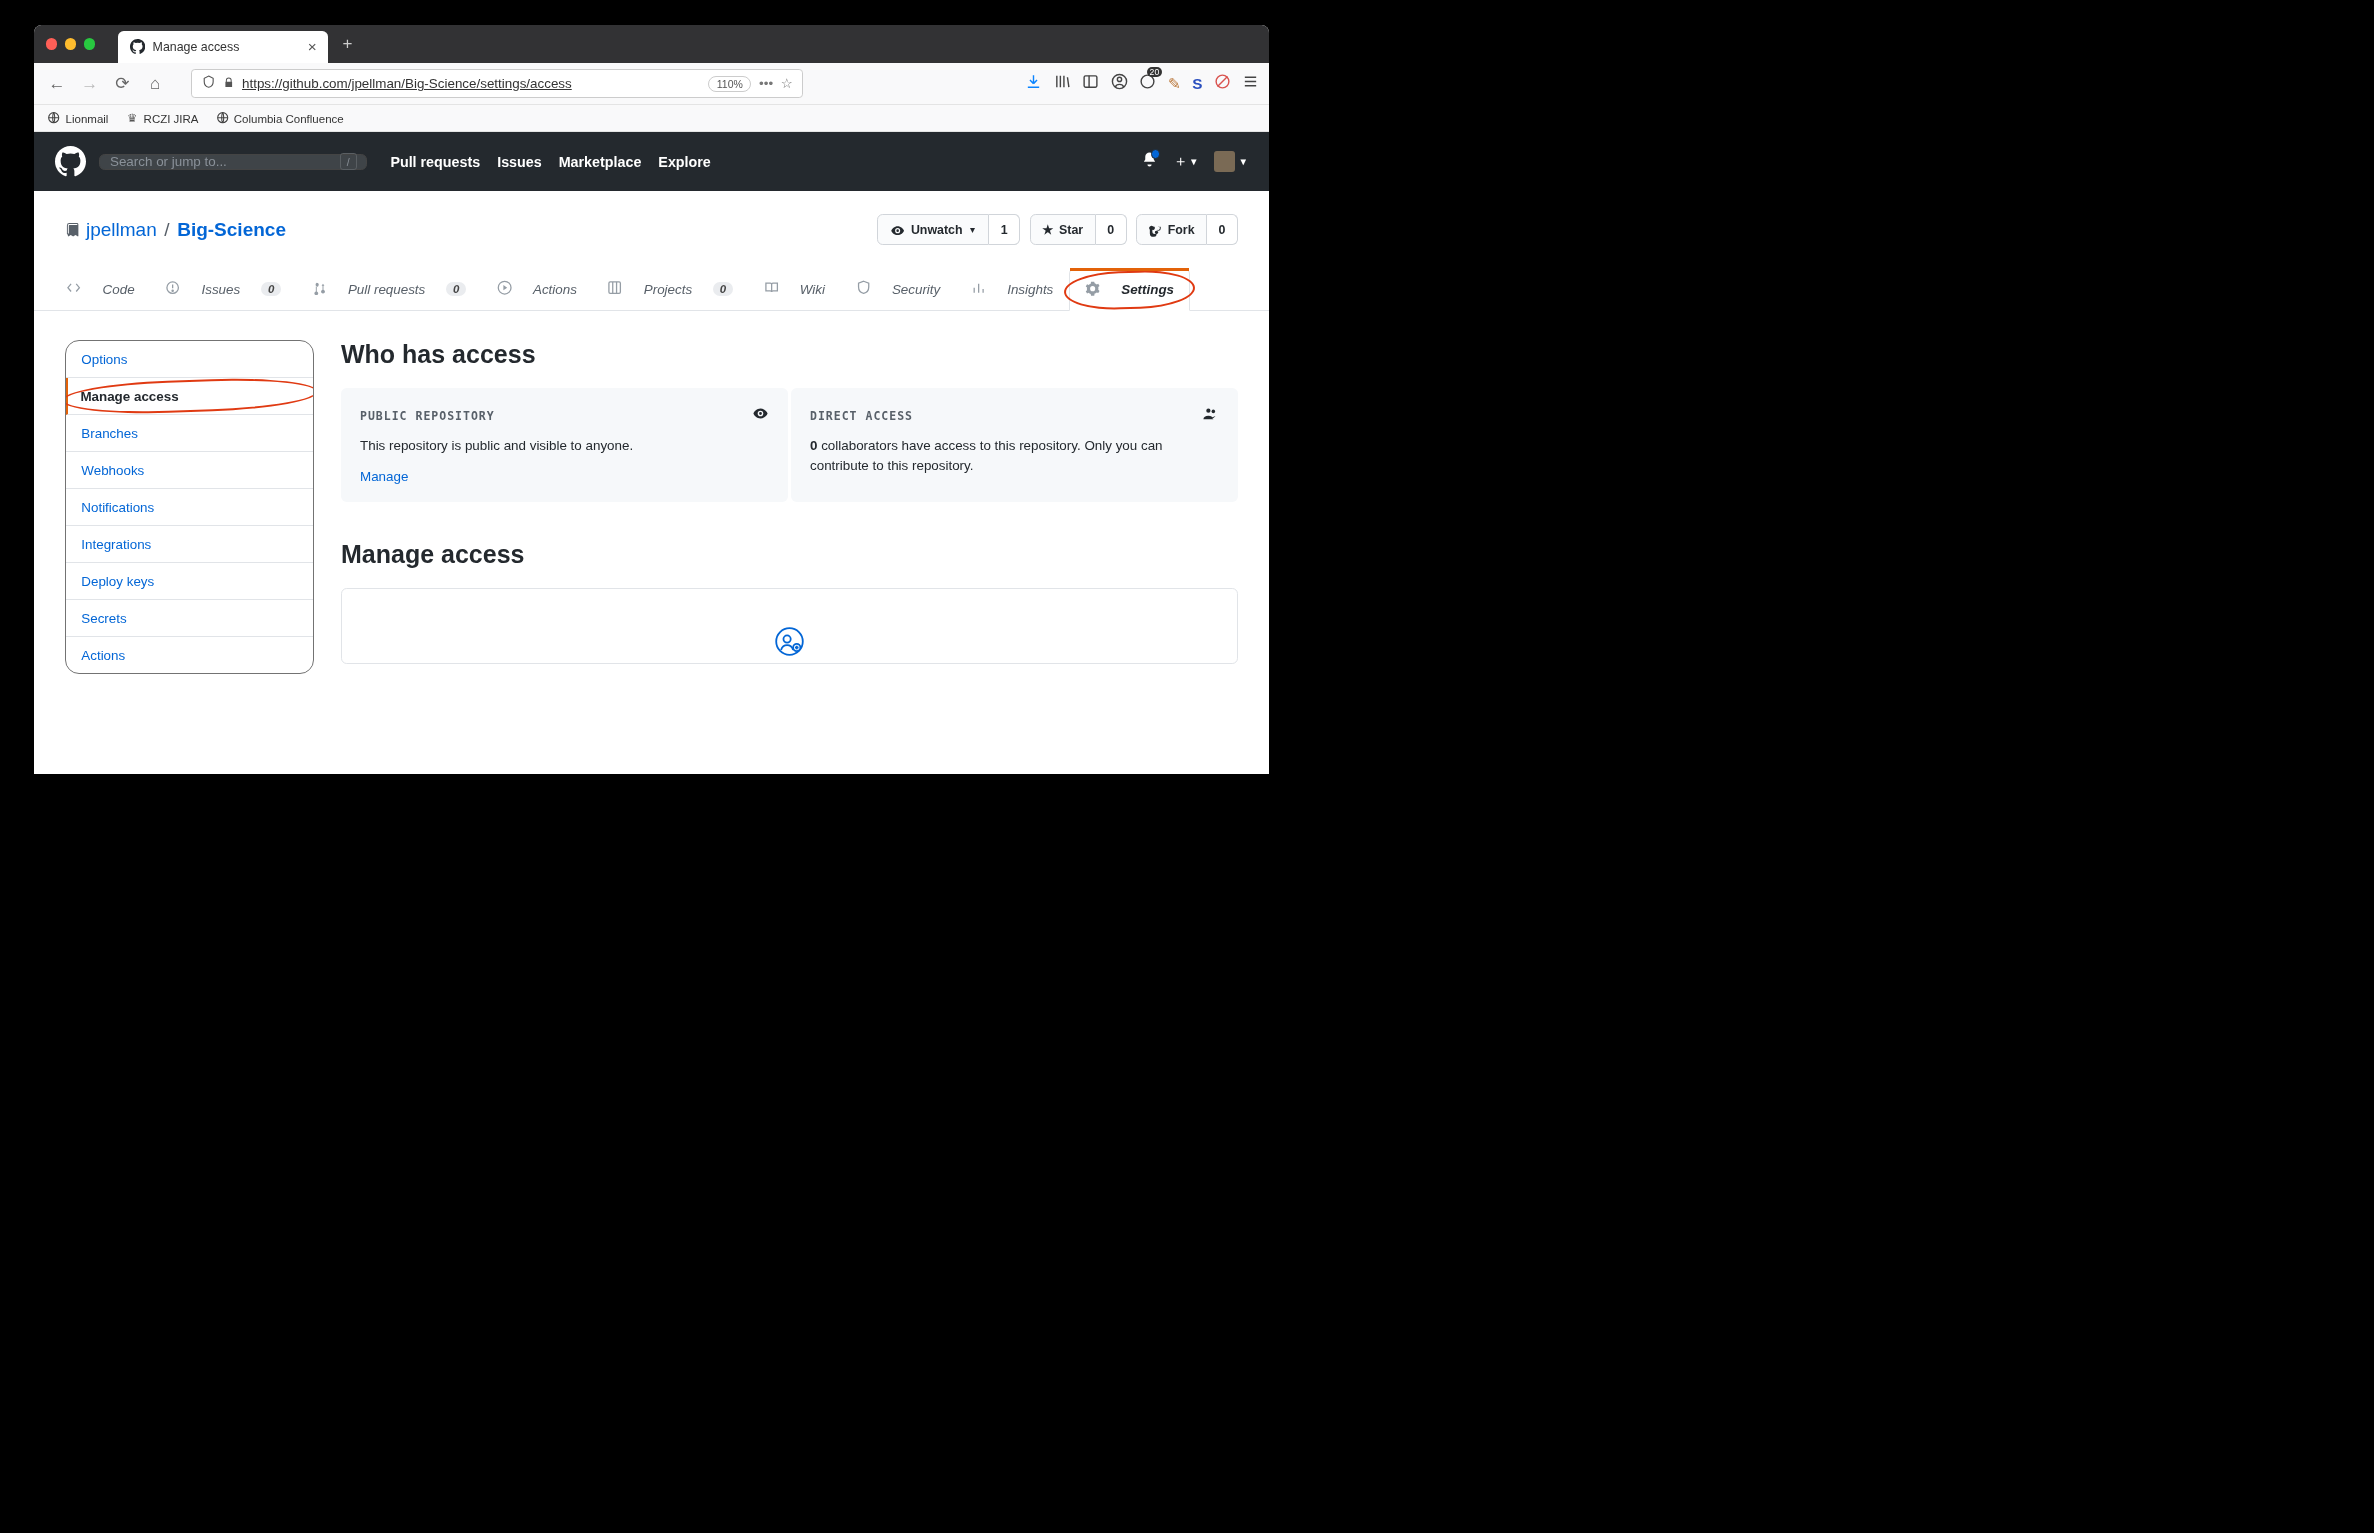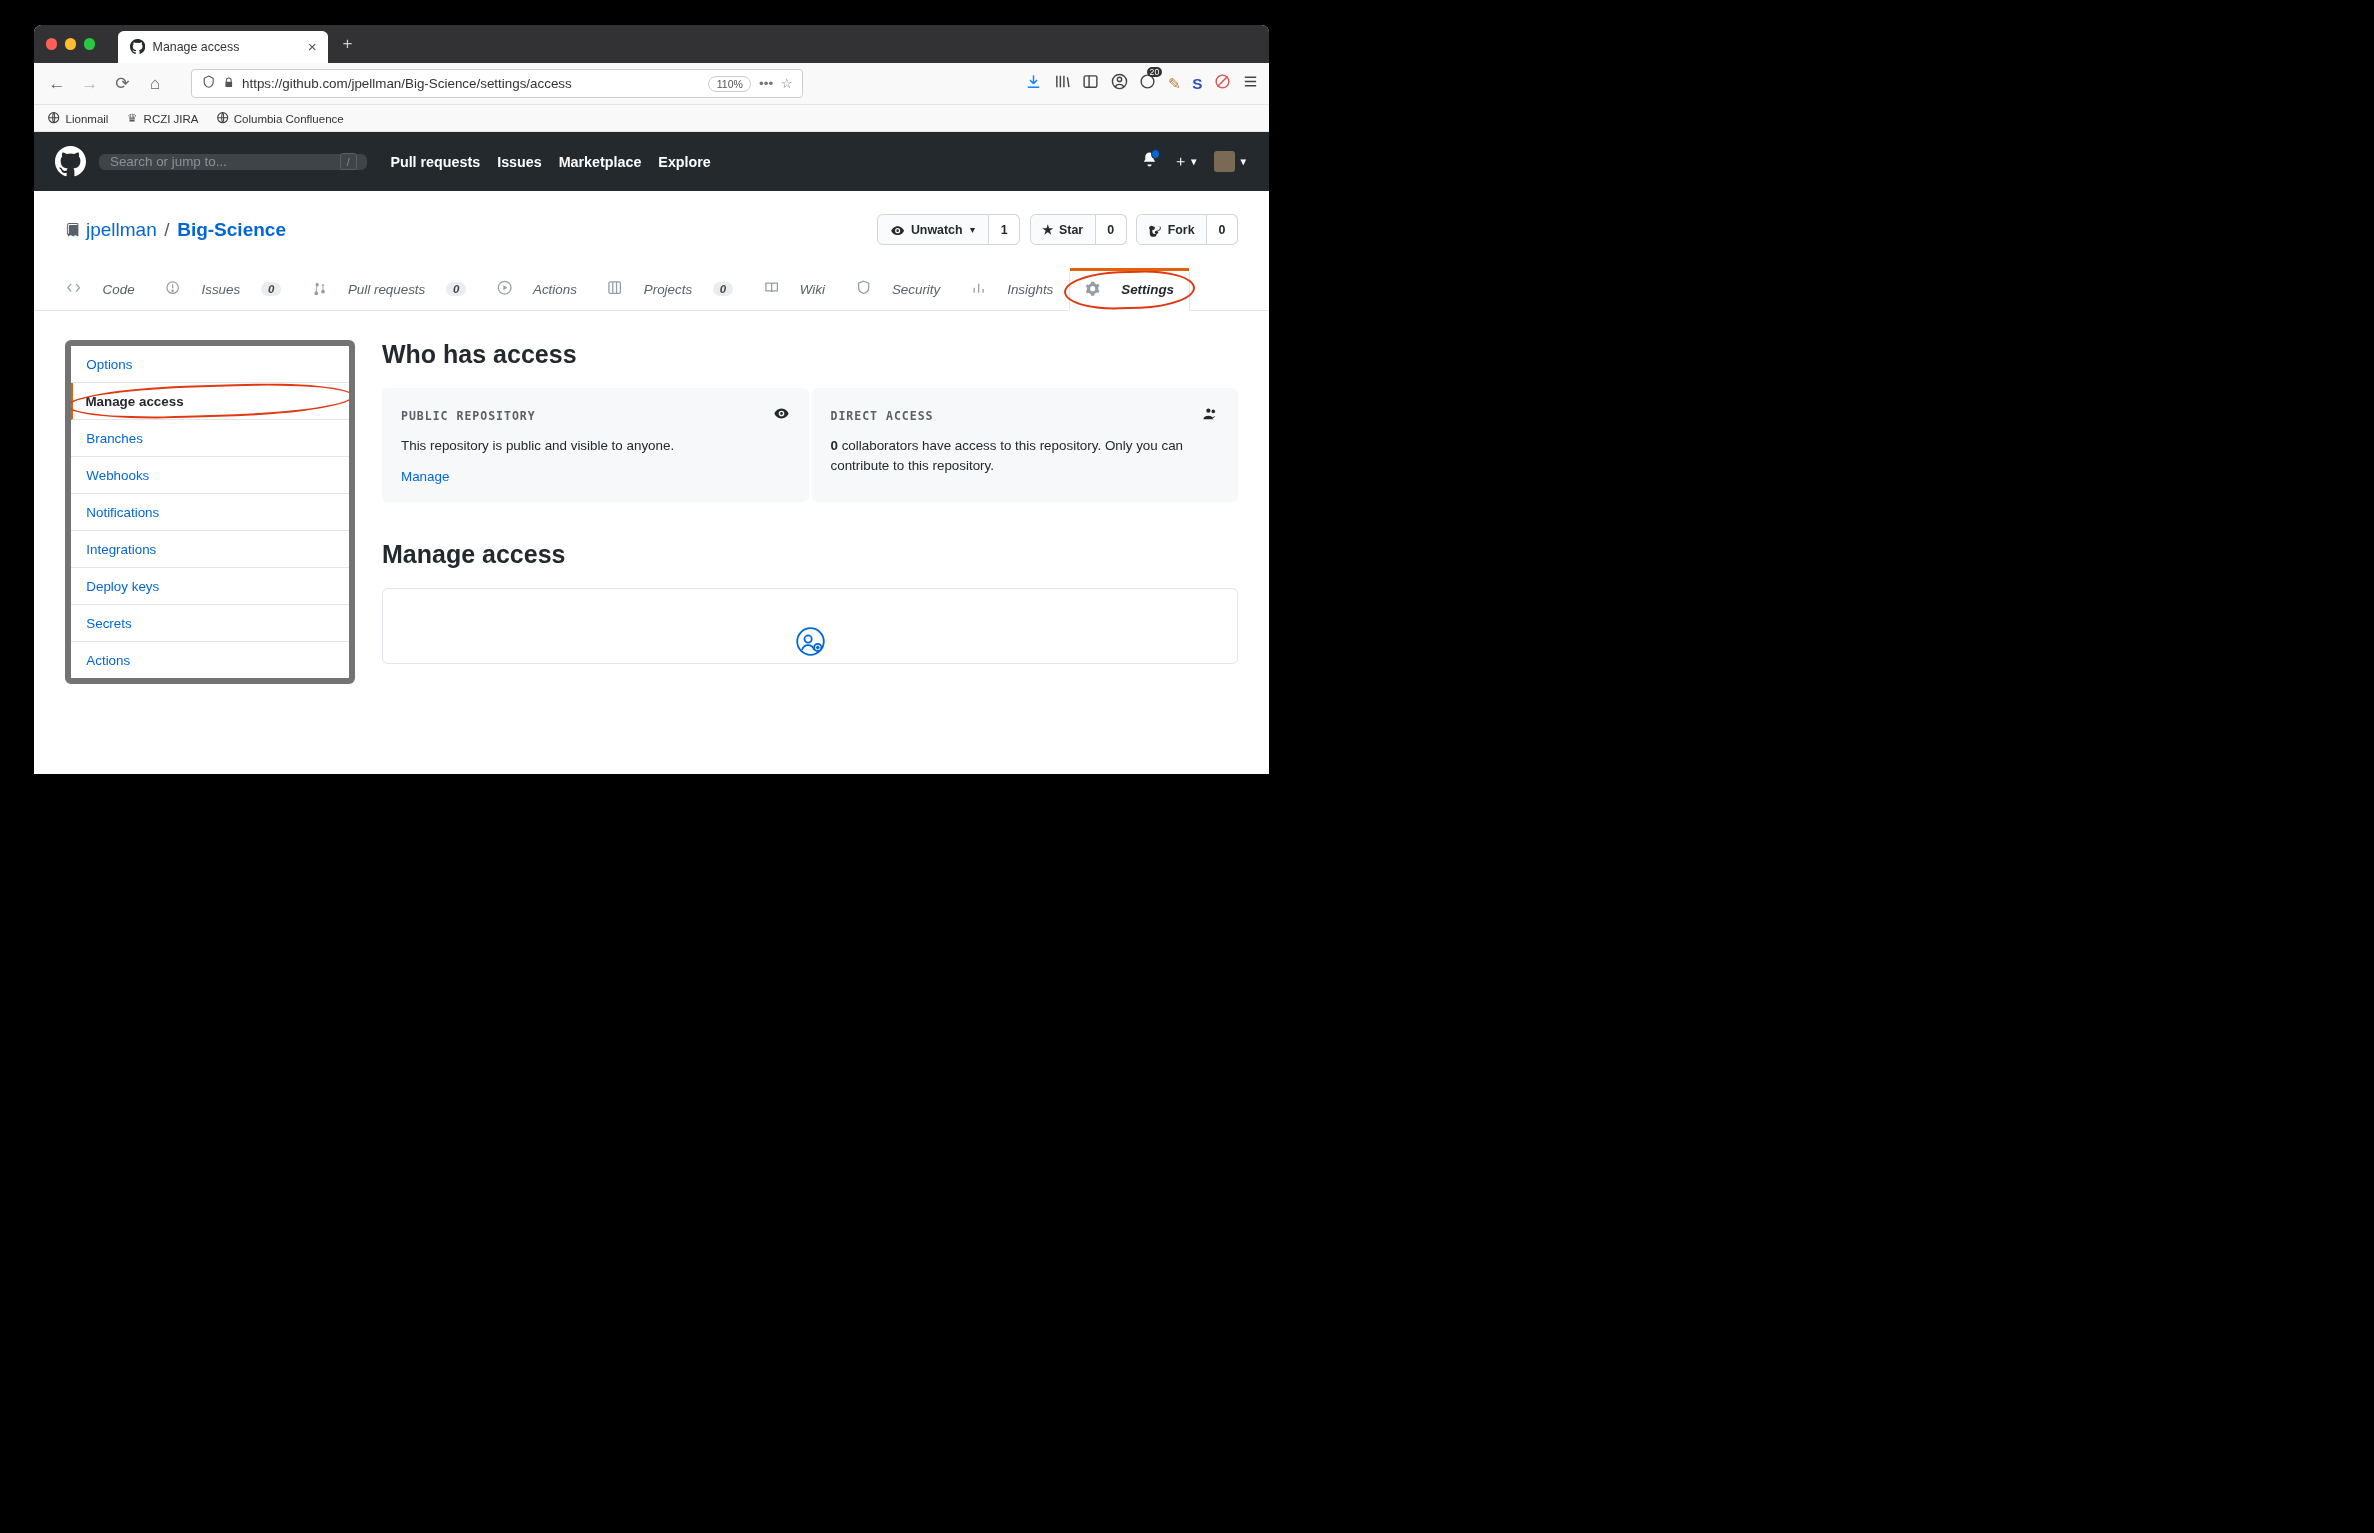--- a/index.html
+++ b/index.html
@@ -67,21 +67,21 @@
   border-radius: 3.8px;
   background: #fff;
   display: flex;
   align-items: center;
   padding: 0 9.6px;
   margin-left: 17px;
   gap: 7.6px;
   font-size: 13.4px;
   color: #555;
 }
-.url-text { flex:1; color:#333; white-space:nowrap; overflow:hidden; }
+.url-text { flex:1; color:#333; white-space:nowrap; overflow:hidden;text-decoration:underline; }
 .zoom-badge { border:1px solid #ccc; border-radius: 9.6px; padding: 1px 7.6px; font-size: 10.5px; color:#555;}
 .toolbar-icons { margin-left: auto; display:flex; gap:11.5px; align-items:center; color:#444; }
 .toolbar-icons > span { font-size:15.3px; position:relative; }
 .bookmarks-bar {
   height: 27px;
   background: #f9f9fa;
   border-bottom: 1px solid #e4e4e4;
   display: flex;
   align-items: center;
   padding: 0 13.4px;
@@ -175,23 +175,23 @@
   position:absolute;
   left:-5.7px; right:-5.7px; top:1.9px; bottom:1.9px;
   border:2.9px solid #e03a12;
   border-radius: 50% / 60%;
   pointer-events:none;
   transform: rotate(-2deg);
 }
 
 .main { display:flex; padding: 29px 31px; gap: 27px; }
 .sidebar {
-  width: 290px;
-  border:6px solid #737373;
-  border-radius:6px;
+  width: 249px;
+  border:1px solid #737373;
+  border-radius:14px;
   overflow:hidden;
 }
 .sidebar-item {
   padding: 10.5px 15.3px;
   border-bottom:1px solid #e1e4e8;
   font-size:13.4px;
   color:#0366d6;
   position:relative;
 }
 .sidebar-item:last-child { border-bottom:none; }

